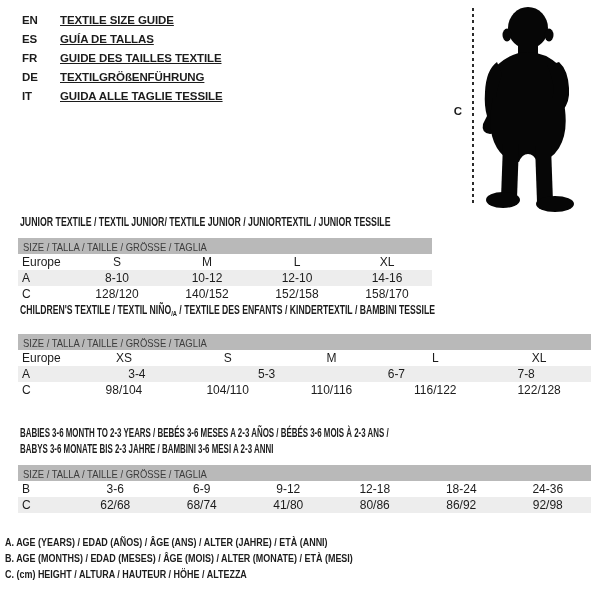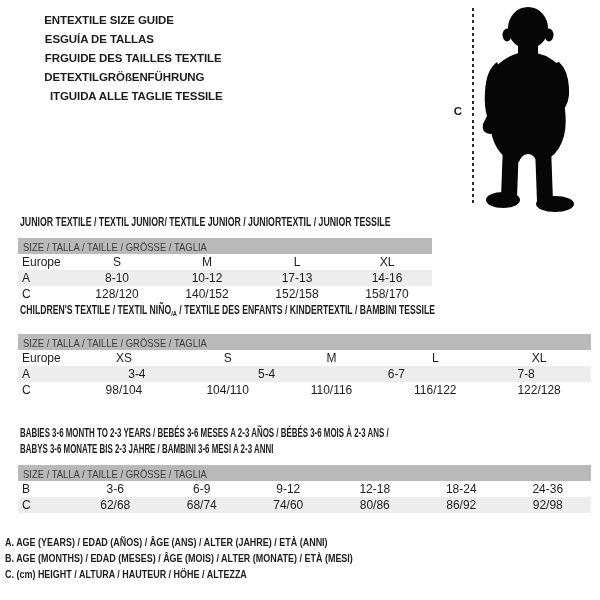--- a/index.html
+++ b/index.html
@@ -2,23 +2,23 @@
 <html><head>
 <meta charset="utf-8">
 <style>
   html,body{margin:0;padding:0;background:#fff;}
   .canvas{
     position:relative;width:600px;height:600px;background:#ffffff;overflow:hidden;
     font-family:"Liberation Sans",sans-serif;color:#1c1c1c;
   }
   
   .lang-block{position:absolute;left:22px;top:11px;}
-  .lang-row{display:flex;height:19px;line-height:19px;text-align:right;}
+  .lang-row{display:flex;height:19px;line-height:19px;}
   .lang-code{width:38px;font-weight:bold;font-size:11.5px;letter-spacing:-0.1px;}
-  .lang-title{font-weight:bold;font-size:11.5px;letter-spacing:-0.1px;white-space:nowrap;}
+  .lang-title{font-weight:bold;font-size:11.5px;letter-spacing:-0.1px;white-space:nowrap;text-decoration:underline;}
   
   .dash-line{position:absolute;left:472px;top:8px;width:2px;height:197px;
     background:repeating-linear-gradient(to bottom,#2b2b2b 0 3px,transparent 3px 6.2px);}
   .c-label{position:absolute;left:449px;top:105px;width:18px;text-align:center;
     font-size:11.5px;font-weight:600;}
   .baby-svg{position:absolute;left:478px;top:4px;width:116px;height:208px;}
   
   .sec{position:absolute;left:20px;}
   .sec1{top:216px;}.sec2{top:304px;}.sec3{top:425px;}
   .sec-title{font-size:12px;font-weight:bold;white-space:nowrap;line-height:13px;
@@ -103,21 +103,21 @@
         <span class="lbl">Europe</span>
         <span class="cell">S</span>
         <span class="cell">M</span>
         <span class="cell">L</span>
         <span class="cell">XL</span>
       </div>
       <div class="trow shaded">
         <span class="lbl">A</span>
         <span class="cell">8-10</span>
         <span class="cell">10-12</span>
-        <span class="cell">17-13</span>
+        <span class="cell">12-10</span>
         <span class="cell">14-16</span>
       </div>
       <div class="trow">
         <span class="lbl">C</span>
         <span class="cell">128/120</span>
         <span class="cell">140/152</span>
         <span class="cell">152/158</span>
         <span class="cell">158/170</span>
       </div>
     </div>
@@ -133,21 +133,21 @@
         <span class="lbl">Europe</span>
         <span class="cell">XS</span>
         <span class="cell">S</span>
         <span class="cell">M</span>
         <span class="cell">L</span>
         <span class="cell">XL</span>
       </div>
       <div class="trow shaded">
         <span class="lbl">A</span>
         <span class="cell">3-4</span>
-        <span class="cell">5-4</span>
+        <span class="cell">5-3</span>
         <span class="cell">6-7</span>
         <span class="cell">7-8</span>
       </div>
       <div class="trow">
         <span class="lbl">C</span>
         <span class="cell">98/104</span>
         <span class="cell">104/110</span>
         <span class="cell">110/116</span>
         <span class="cell">116/122</span>
         <span class="cell">122/128</span>
@@ -170,21 +170,21 @@
         <span class="cell">6-9</span>
         <span class="cell">9-12</span>
         <span class="cell">12-18</span>
         <span class="cell">18-24</span>
         <span class="cell">24-36</span>
       </div>
       <div class="trow shaded">
         <span class="lbl">C</span>
         <span class="cell">62/68</span>
         <span class="cell">68/74</span>
-        <span class="cell">74/60</span>
+        <span class="cell">41/80</span>
         <span class="cell">80/86</span>
         <span class="cell">86/92</span>
         <span class="cell">92/98</span>
       </div>
     </div>
   </section>
 
   <div class="footnotes">
     <div class="fn">A. AGE (YEARS) / EDAD (AÑOS) / ÂGE (ANS) / ALTER (JAHRE) / ETÀ (ANNI)</div>
     <div class="fn">B. AGE (MONTHS) / EDAD (MESES) / ÂGE (MOIS) / ALTER (MONATE) / ETÀ (MESI)</div>

